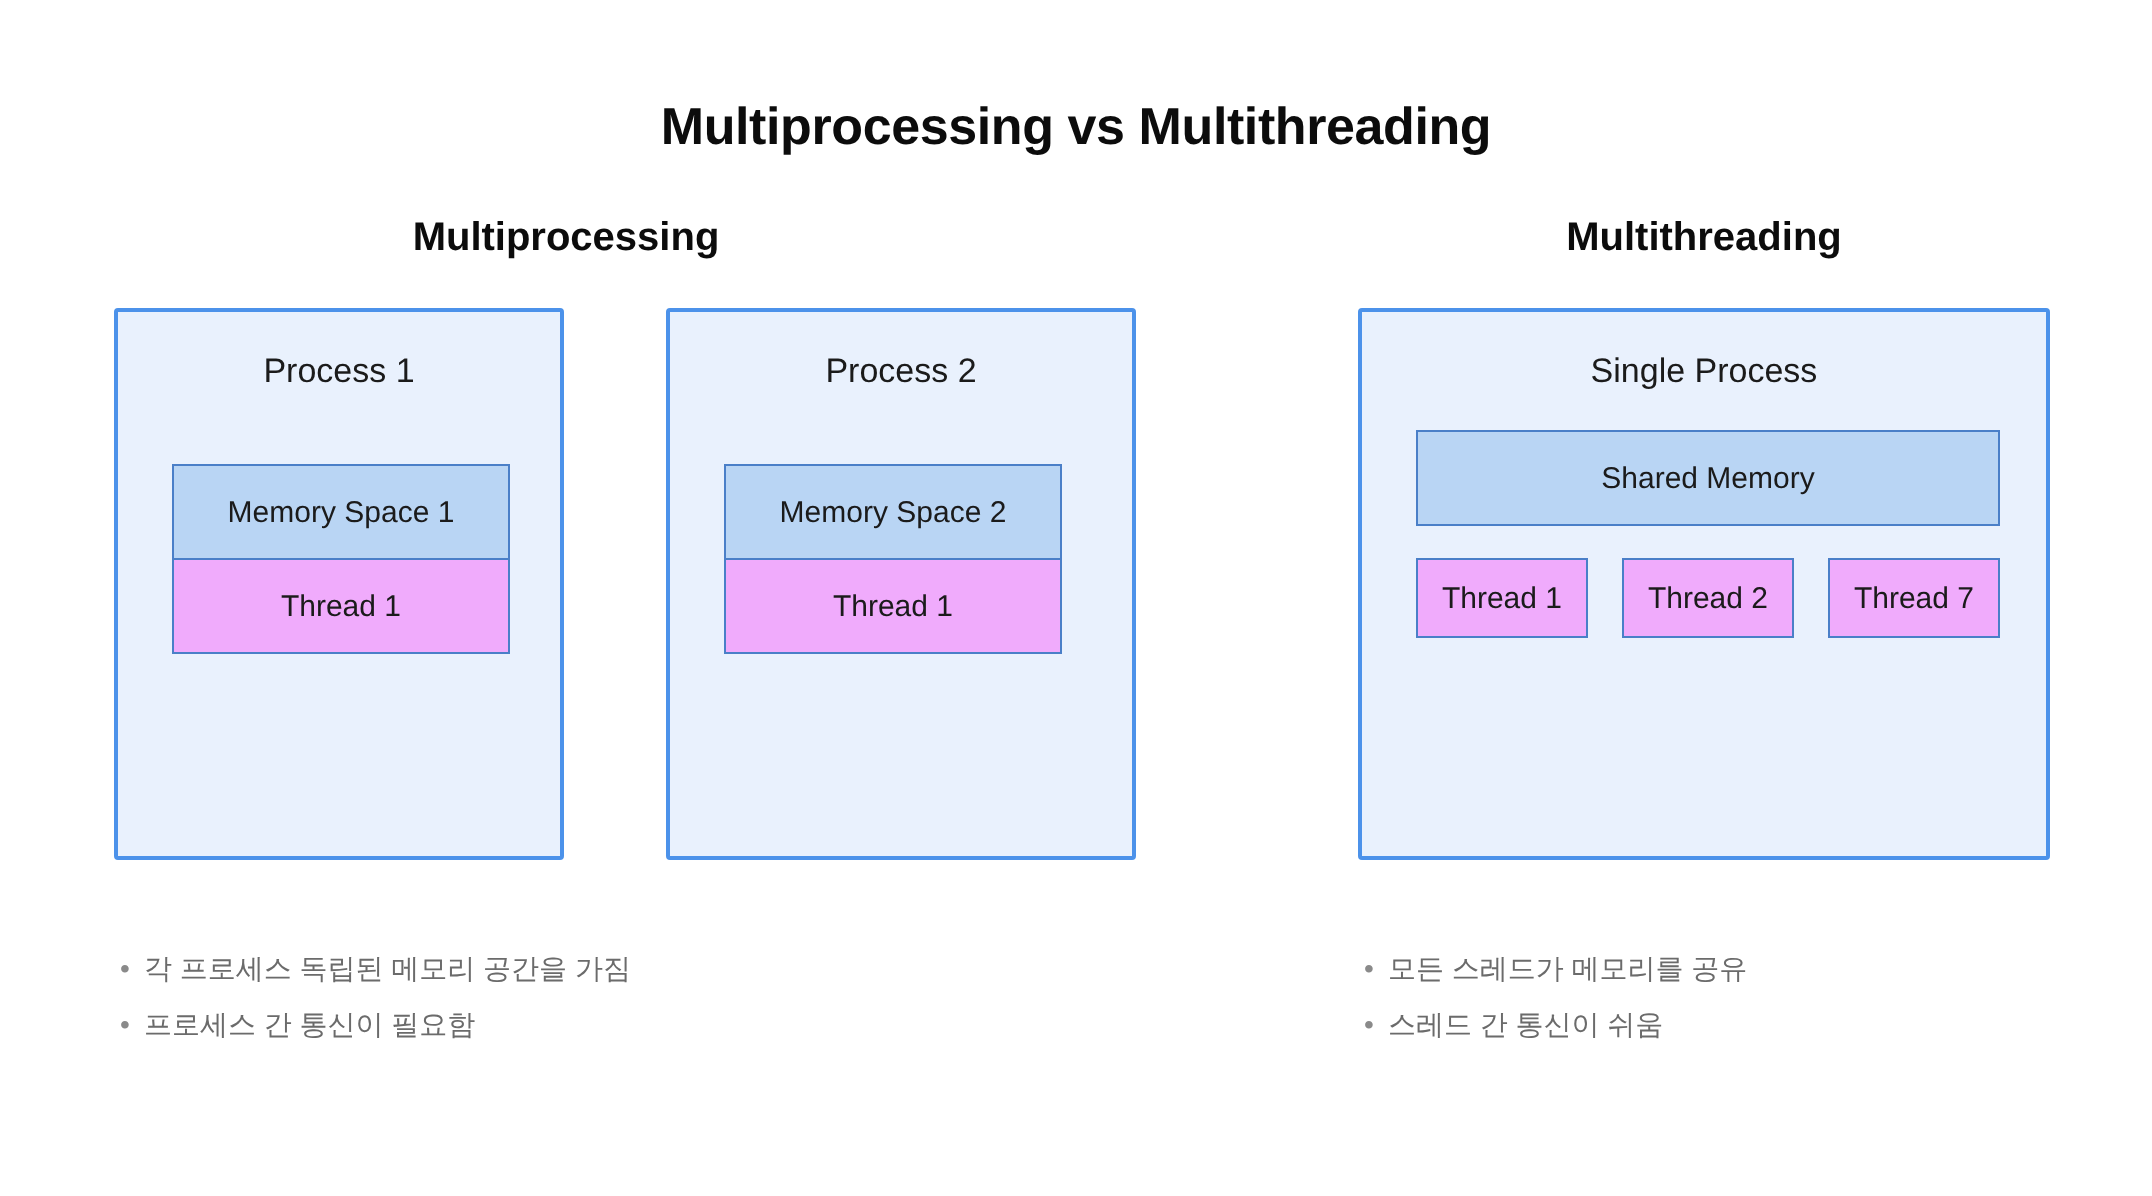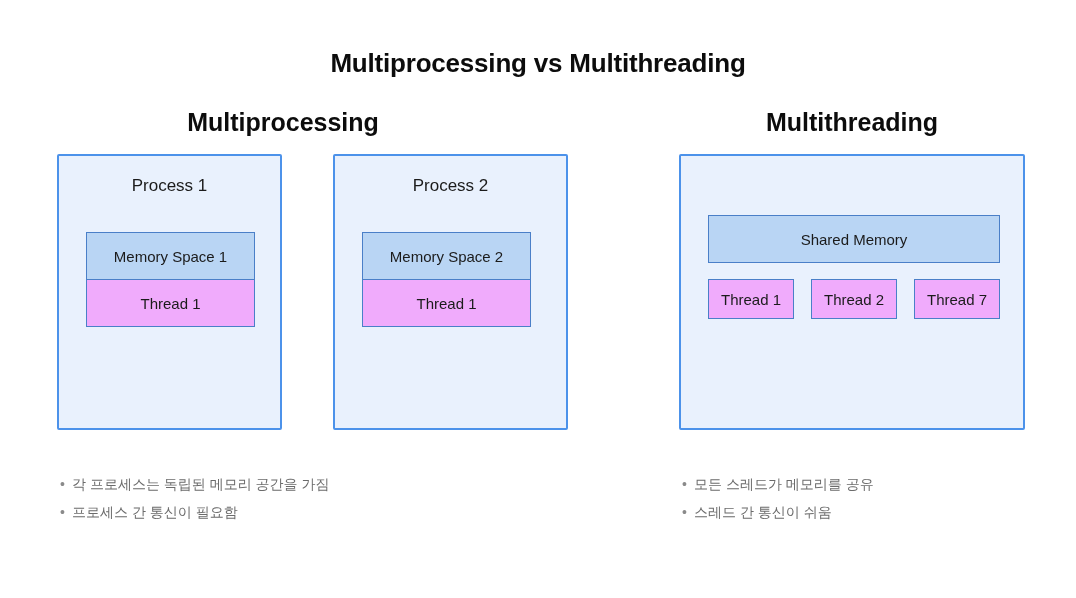--- a/index.html
+++ b/index.html
@@ -24,21 +24,21 @@
     text-align: center;
     font-size: 26px;
     font-weight: bold;
     letter-spacing: -0.2px;
     color: #0c0c0c;
   }
 
   .panel-heading {
     position: absolute;
     top: 108px;
-    font-size: 25px;
+    font-size: 20px;
     font-weight: bold;
     color: #0c0c0c;
     text-align: center;
   }
   .panel-heading.left  { left: 57px;  width: 452px; }
   .panel-heading.right { left: 679px; width: 346px; }
 
   
   .process-box {
     position: absolute;
@@ -145,30 +145,31 @@
   <div class="inner-block thread-block narrow">Thread 1</div>
 </div>
 
 <div class="process-box" id="proc2">
   <div class="process-label">Process 2</div>
   <div class="inner-block memory-block narrow">Memory Space 2</div>
   <div class="inner-block thread-block narrow">Thread 1</div>
 </div>
 
 <div class="process-box" id="proc3">
+  <div class="process-label">Single Process</div>
   <div class="inner-block memory-block shared-memory">Shared Memory</div>
   <div class="inner-block thread-block wide t1">Thread 1</div>
   <div class="inner-block thread-block wide t2">Thread 2</div>
   <div class="inner-block thread-block wide t3">Thread 7</div>
 </div>
 
 <div class="notes left">
   <div class="note-item">
     <span class="note-bullet">•</span>
-    <span>각 프로세스는 독립된 메모리 공간을 가짐</span>
+    <span>각 프로세스 독립된 메모리 공간을 가짐</span>
   </div>
   <div class="note-item">
     <span class="note-bullet">•</span>
     <span>프로세스 간 통신이 필요함</span>
   </div>
 </div>
 
 <div class="notes right">
   <div class="note-item">
     <span class="note-bullet">•</span>

